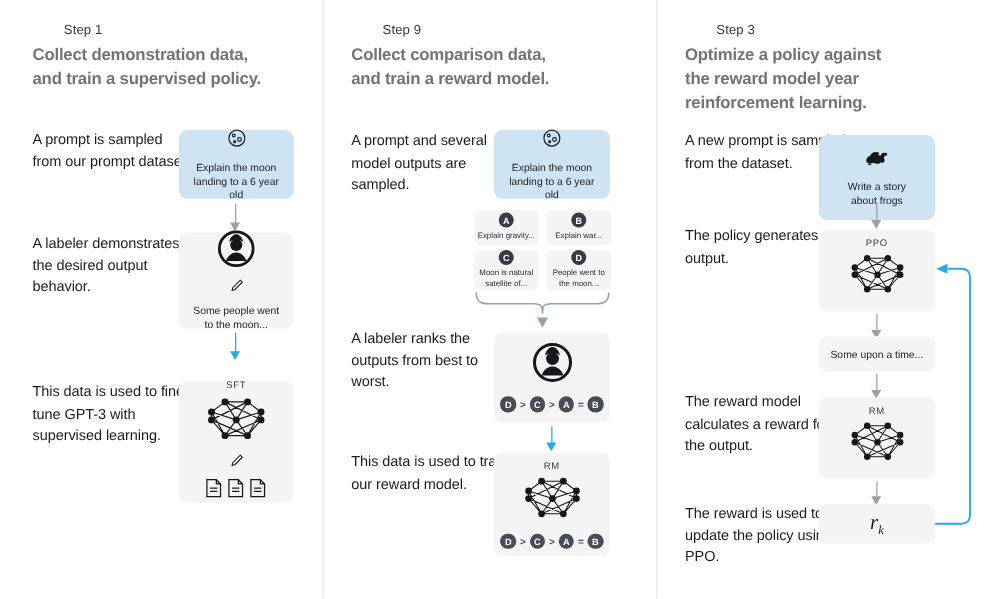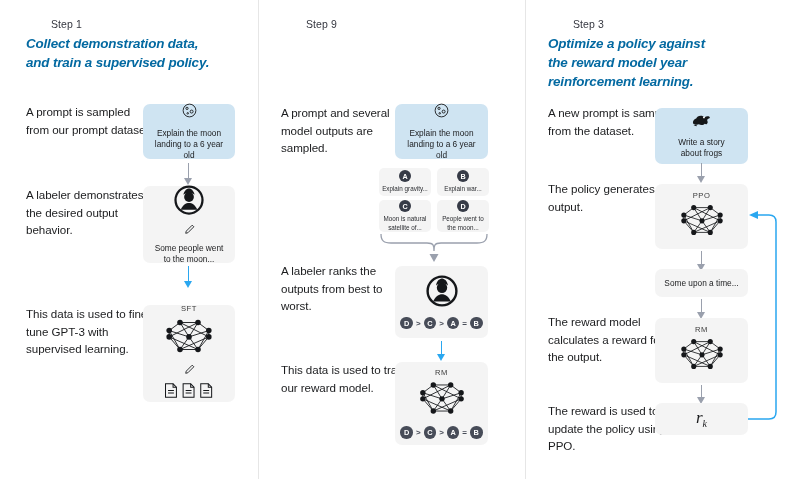--- a/index.html
+++ b/index.html
@@ -18,21 +18,21 @@
   .col3{width:263px;border-left:1px solid #e6e6e6;}
 
   .step-label{
     position:absolute;left:26px;top:18px;
     font-size:10.5px;color:#353740;letter-spacing:.1px;margin-left:25px;
   }
   .col2 .step-label,.col3 .step-label{left:22px;}
   .step-title{
     position:absolute;left:26px;top:34px;
     font-size:13.4px;font-weight:bold;line-height:1.42;
-    color:#0369a1;letter-spacing:-.15px;width:230px;font-style:italic;
+    color:#737373;letter-spacing:-.15px;width:230px;
   }
   .col2 .step-title,.col3 .step-title{left:22px;width:240px;}
 
   .para{
     position:absolute;
     font-size:11.6px;line-height:1.52;color:#1b1c1e;
     letter-spacing:-.05px;width:130px;
   }
 
   
@@ -203,20 +203,22 @@
               <path d="M12 2v4h4"></path>
               <path d="M6 10h7M6 13h7"></path>
             </g>
         </svg>
       </span>
     </div>
   </div>
 
   <div class="col col2">
     <div class="step-label">Step 9</div>
+    <div class="step-title" style="white-space:pre-line">Collect comparison data,
+and train a reward model.</div>
 
     <div class="para" style="left:22px;top:262px;">A labeler ranks
 the outputs from
 best to worst.</div>
     <div class="para" style="left:22px;top:104px;">A prompt and
 several model
 outputs are
 sampled.</div>
     <div class="para" style="left:22px;top:361px;">This data is used
 to train our
@@ -335,21 +337,21 @@
 an output.</div>
     <div class="para" style="left:22px;top:313px;">The reward model
 calculates a
 reward for
 the output.</div>
     <div class="para" style="left:22px;top:402px;">The reward is
 used to update
 the policy
 using PPO.</div>
 
-    <div class="box prompt" style="left:129px;top:108px;width:93px;height:56px;">
+    <div class="box prompt" style="left:129px;top:108px;width:93px;height:68px;">
       <span class="ic">
         <svg width="22" height="15" viewBox="0 0 34 22" fill="#15171a">
           <path d="M6 17c-1.5 0-3-1-3-3 0-3 2.5-5 5-6 1-2.5 3.5-4.5 7-4.5 2.5 0 4.5 1 6 2.5 2-1.5 4-2 6-1.5 1.5.4 2.5 1.5 2 2.5-.5 1-2 .8-3 1.5-1.3 1-1 2.5-.5 3.8.6 1.6.3 3.2-1 4-1 .6-2.3.4-3.2-.3-1 1.2-2.8 2-5 2-1.6 0-3-.4-4.2-1.2-1 .5-2 .7-3 .7H6z"></path>
           <path d="M4 18c1.5 1.4 3.5 2 5.5 1.6L8 18H4z"></path>
           <circle cx="20" cy="6.2" r="1.5" fill="#fff"></circle>
         </svg>
       </span>
       <div class="box-cap" style="white-space:pre-line;margin-top:5px;">Write a story
 about frogs</div>
     </div>

